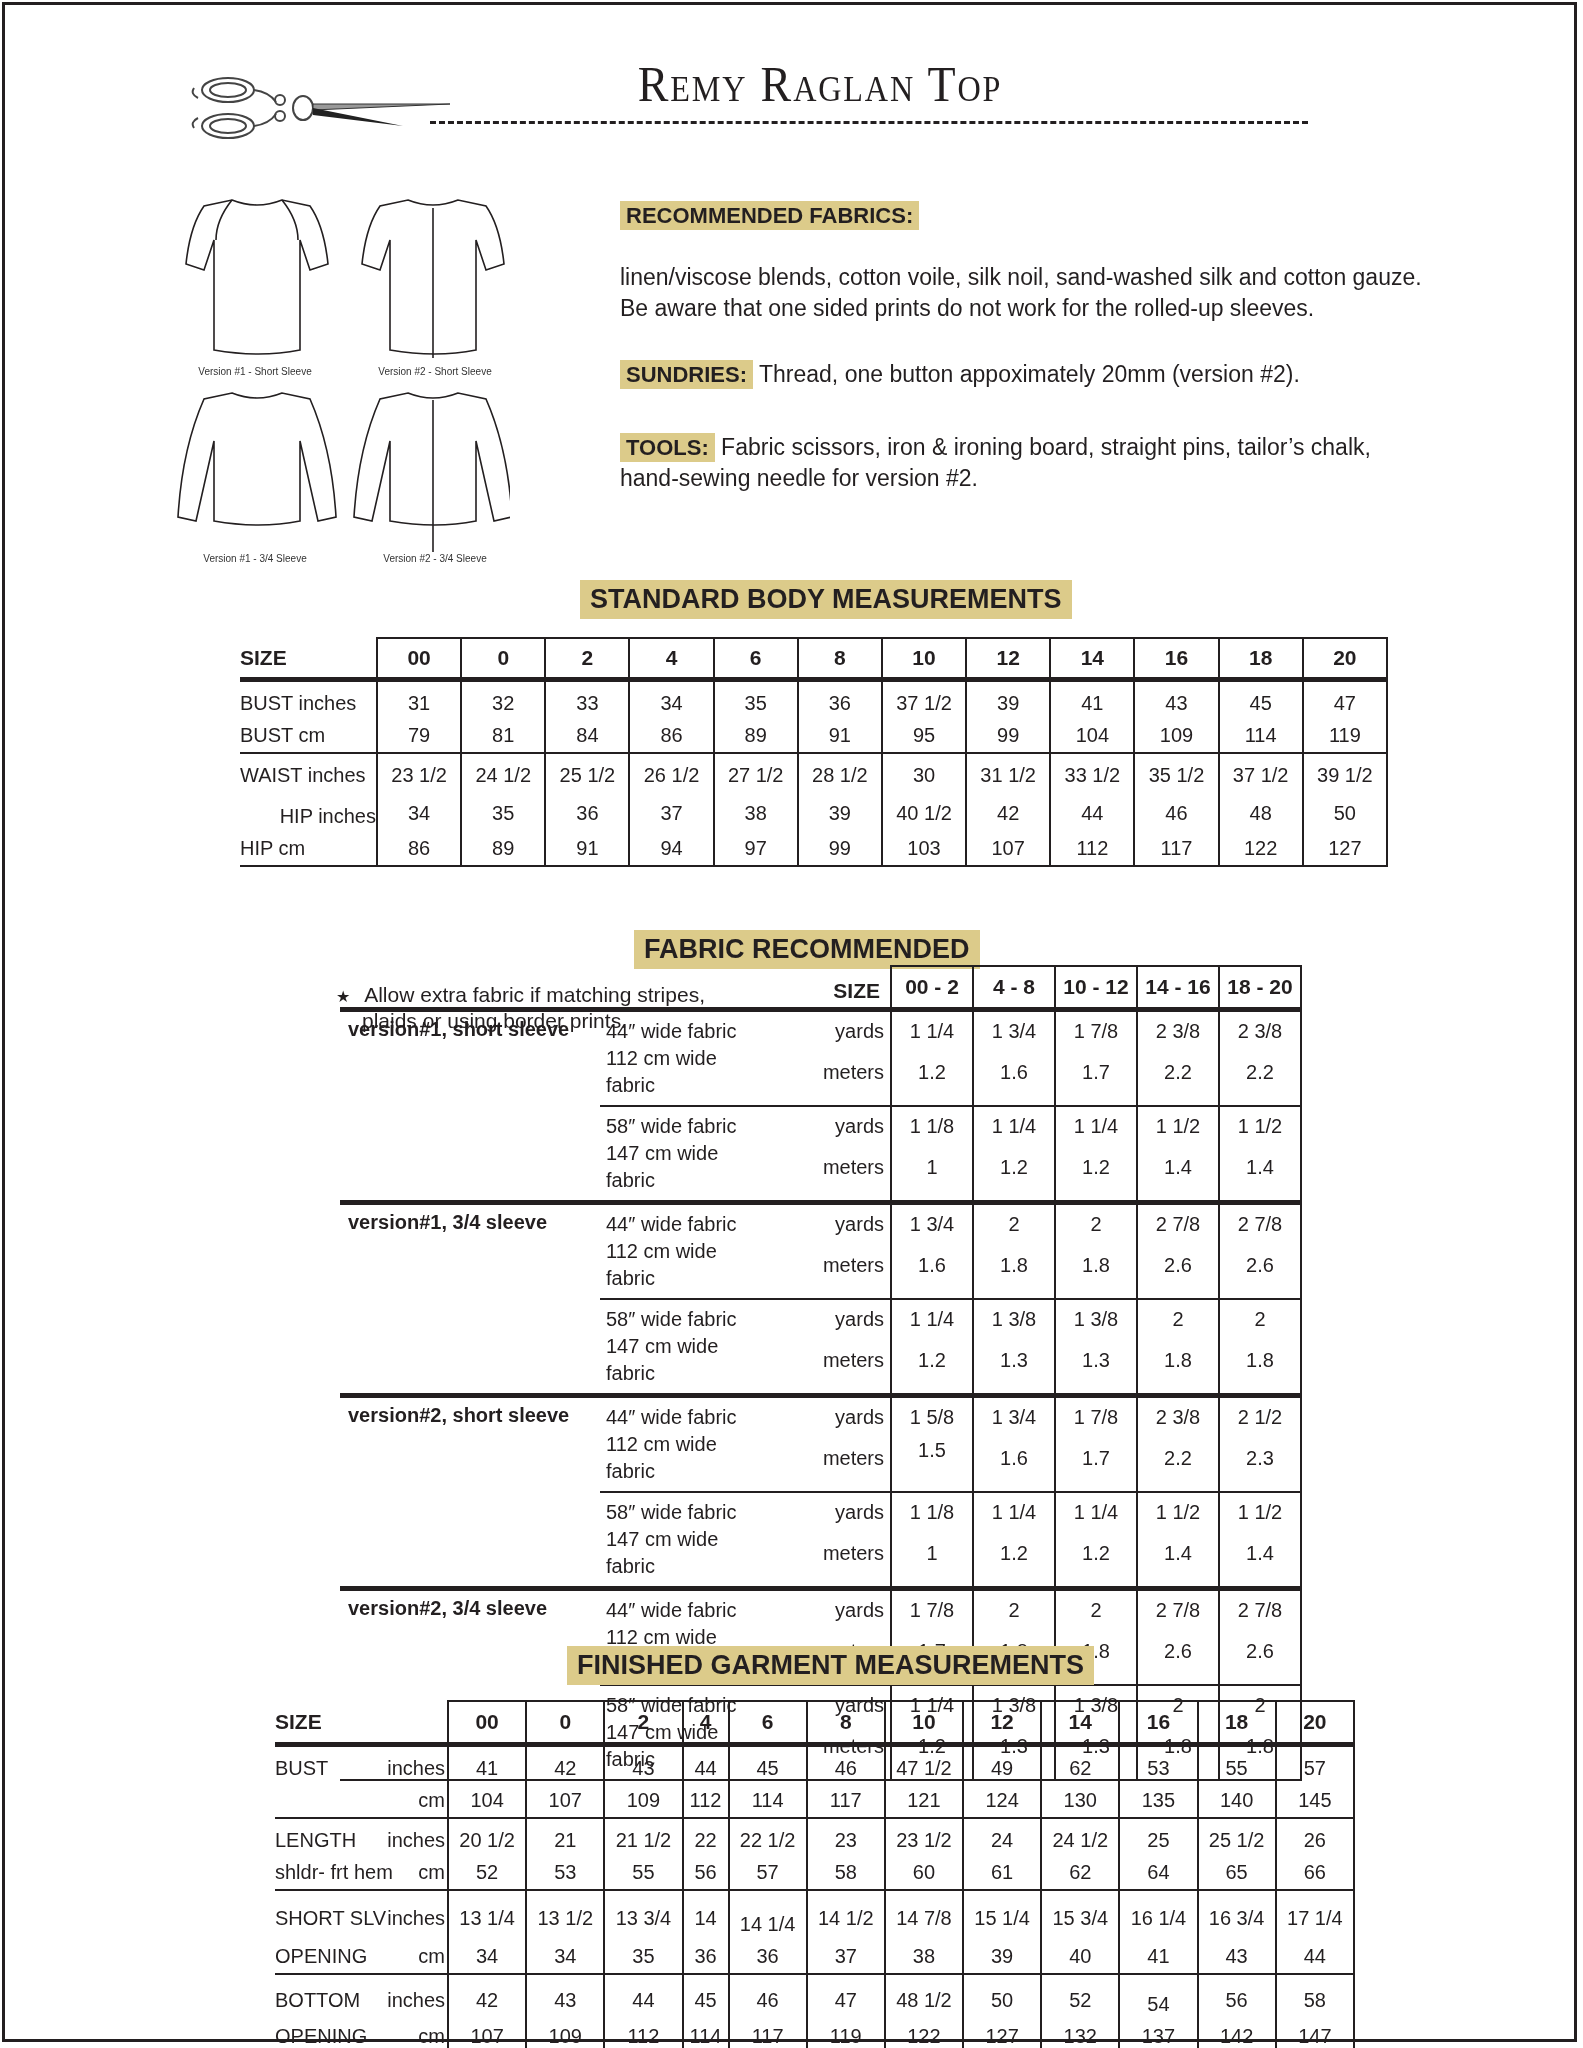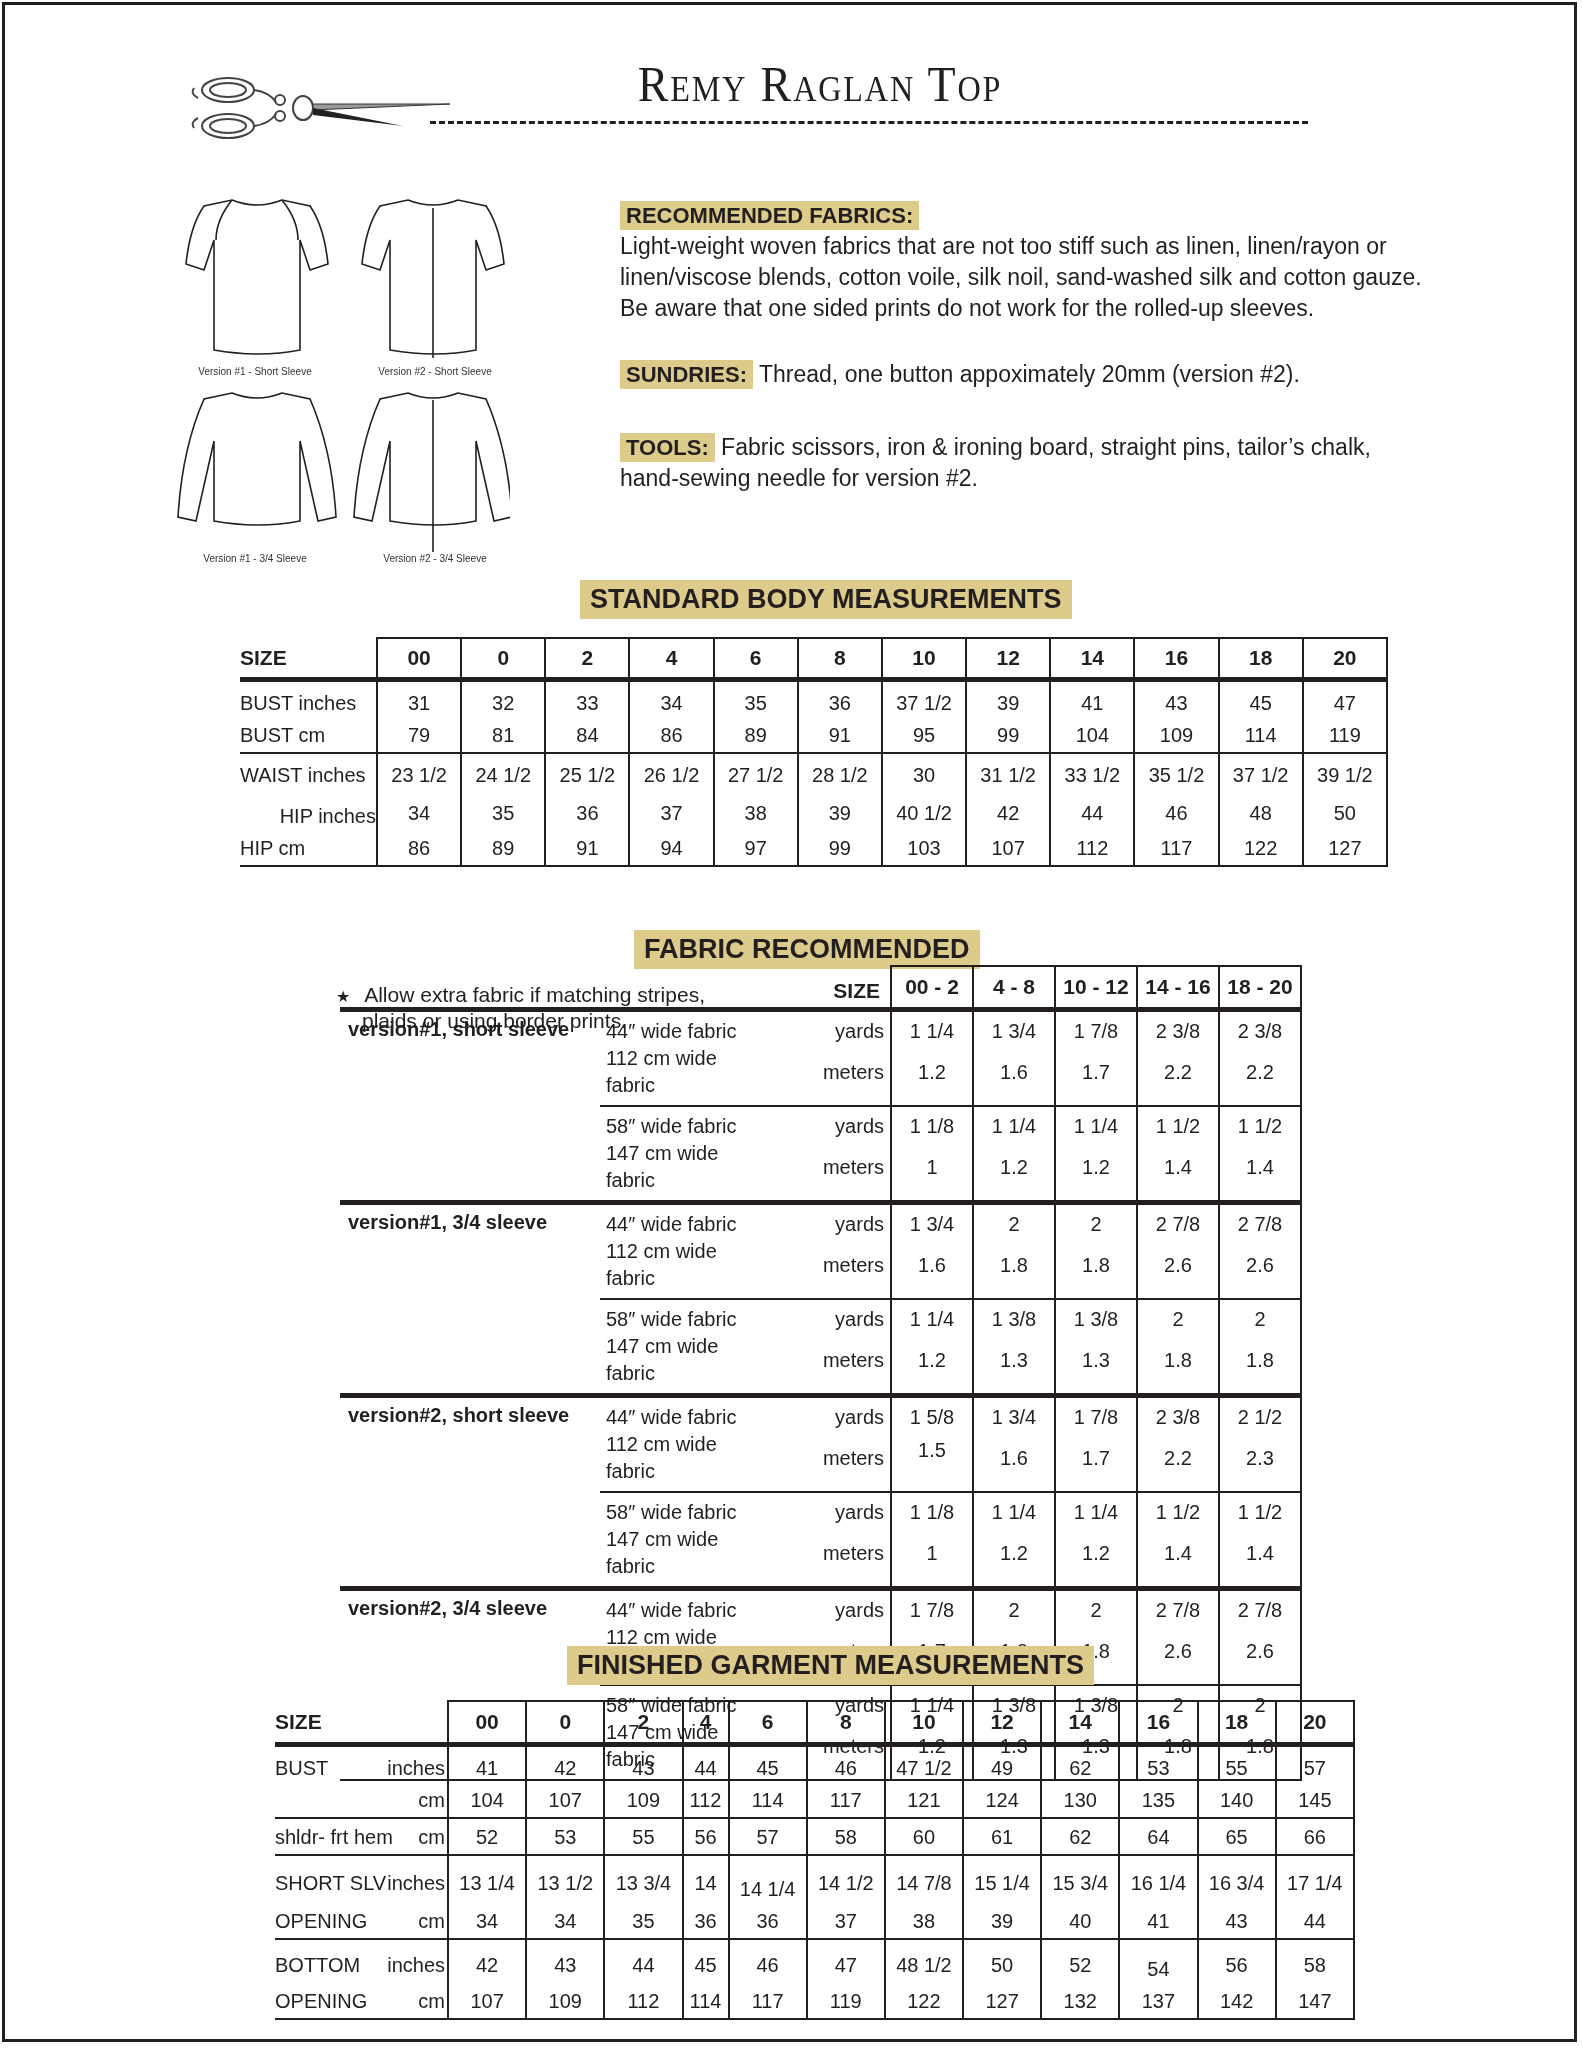--- a/index.html
+++ b/index.html
@@ -98,21 +98,21 @@
     </g>
   </svg>
   <div class="garment-label" style="left:0;top:178px">Version #1 - Short Sleeve</div>
   <div class="garment-label" style="left:180px;top:178px">Version #2 - Short Sleeve</div>
   <div class="garment-label" style="left:0;top:365px">Version #1 - 3/4 Sleeve</div>
   <div class="garment-label" style="left:180px;top:365px">Version #2 - 3/4 Sleeve</div>
 </div>
 
 <div class="info" style="top:200px">
   <span class="hl">RECOMMENDED FABRICS:</span><br>
-  <span>Light-weight woven fabrics that are not too stiff such as linen, linen/rayon or</span><br>
+  <br>
   <span>linen/viscose blends, cotton voile, silk noil, sand-washed silk and cotton gauze.</span><br>
   <span>Be aware that one sided prints do not work for the rolled-up sleeves.</span>
 </div>
 <div class="info" style="top:359px">
   <span class="hl">SUNDRIES:</span>
   <span>Thread, one button appoximately 20mm (version #2).</span>
 </div>
 <div class="info" style="top:432px">
   <span class="hl">TOOLS:</span>
   <span>Fabric scissors, iron &amp; ironing board, straight pins, tailor’s chalk,</span><br>
@@ -441,20 +441,40 @@
         <td>112</td>
         <td>114</td>
         <td>117</td>
         <td>121</td>
         <td>124</td>
         <td>130</td>
         <td>135</td>
         <td>140</td>
         <td>145</td>
       </tr>
+      <tr>
+        <td class="rowlab" style="padding-top: 8px;">
+          <div class="lab">
+            <span>LENGTH</span>
+            <span>inches</span>
+          </div>
+        </td>
+        <td style="padding-top: 8px;">20 1/2</td>
+        <td style="padding-top: 8px;">21</td>
+        <td style="padding-top: 8px;">21 1/2</td>
+        <td style="padding-top: 8px;">22</td>
+        <td style="padding-top: 8px;">22 1/2</td>
+        <td style="padding-top: 8px;">23</td>
+        <td style="padding-top: 8px;">23 1/2</td>
+        <td style="padding-top: 8px;">24</td>
+        <td style="padding-top: 8px;">24 1/2</td>
+        <td style="padding-top: 8px;">25</td>
+        <td style="padding-top: 8px;">25 1/2</td>
+        <td style="padding-top: 8px;">26</td>
+      </tr>
       <tr class="grp">
         <td class="rowlab">
           <div class="lab">
             <span>shldr- frt hem</span>
             <span>cm</span>
           </div>
         </td>
         <td>52</td>
         <td>53</td>
         <td>55</td>

